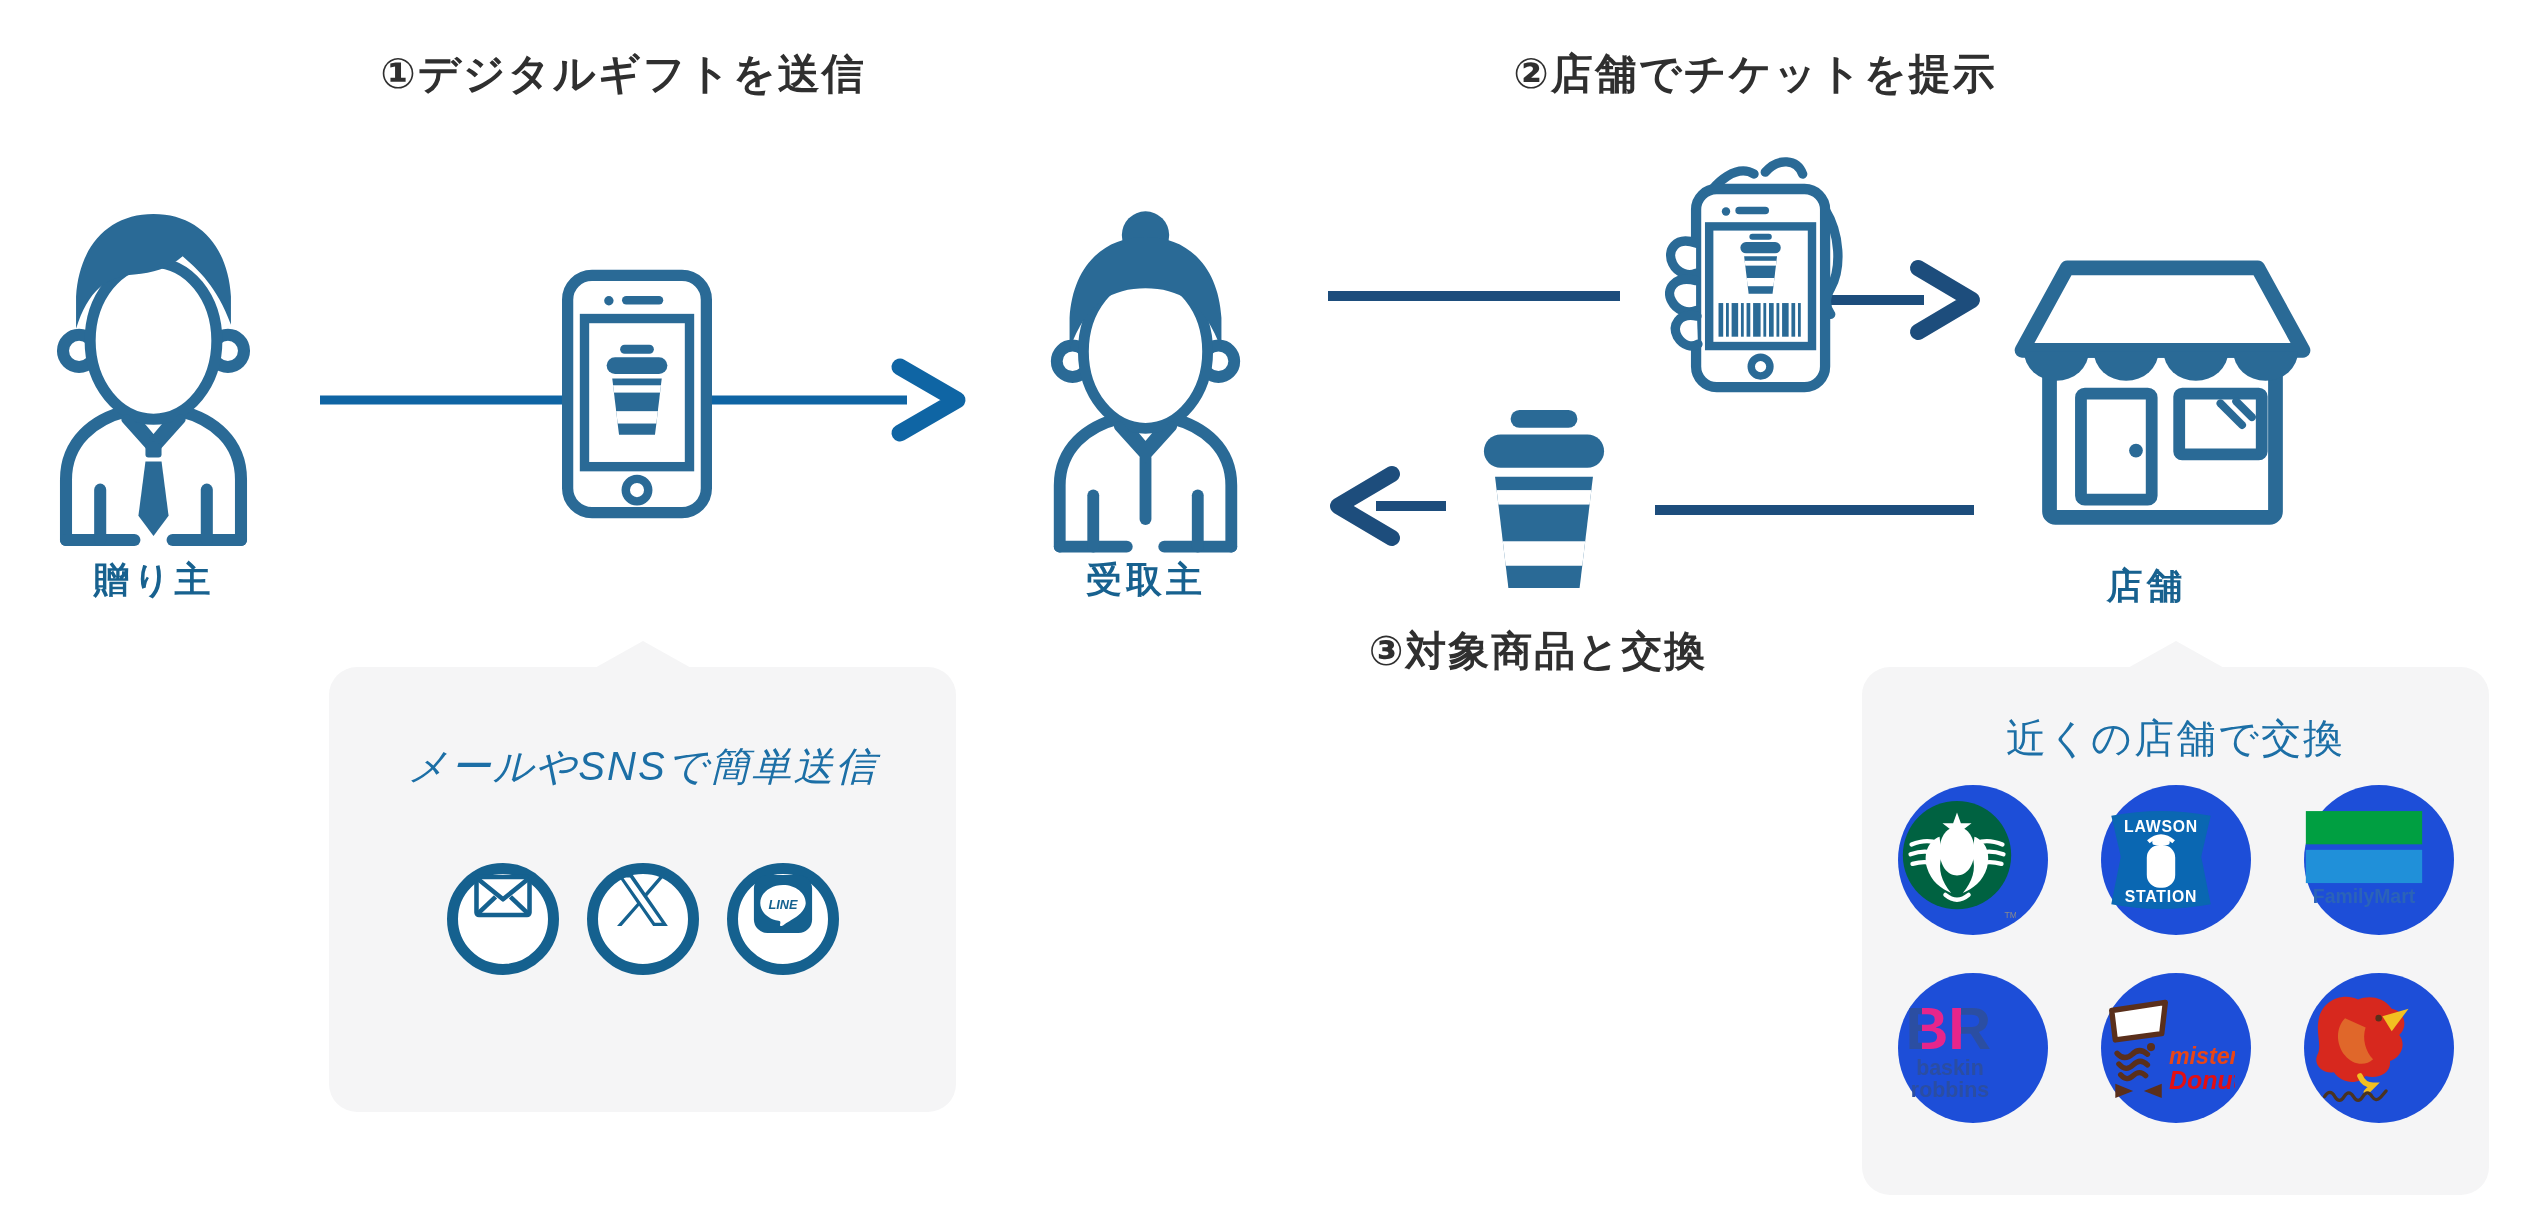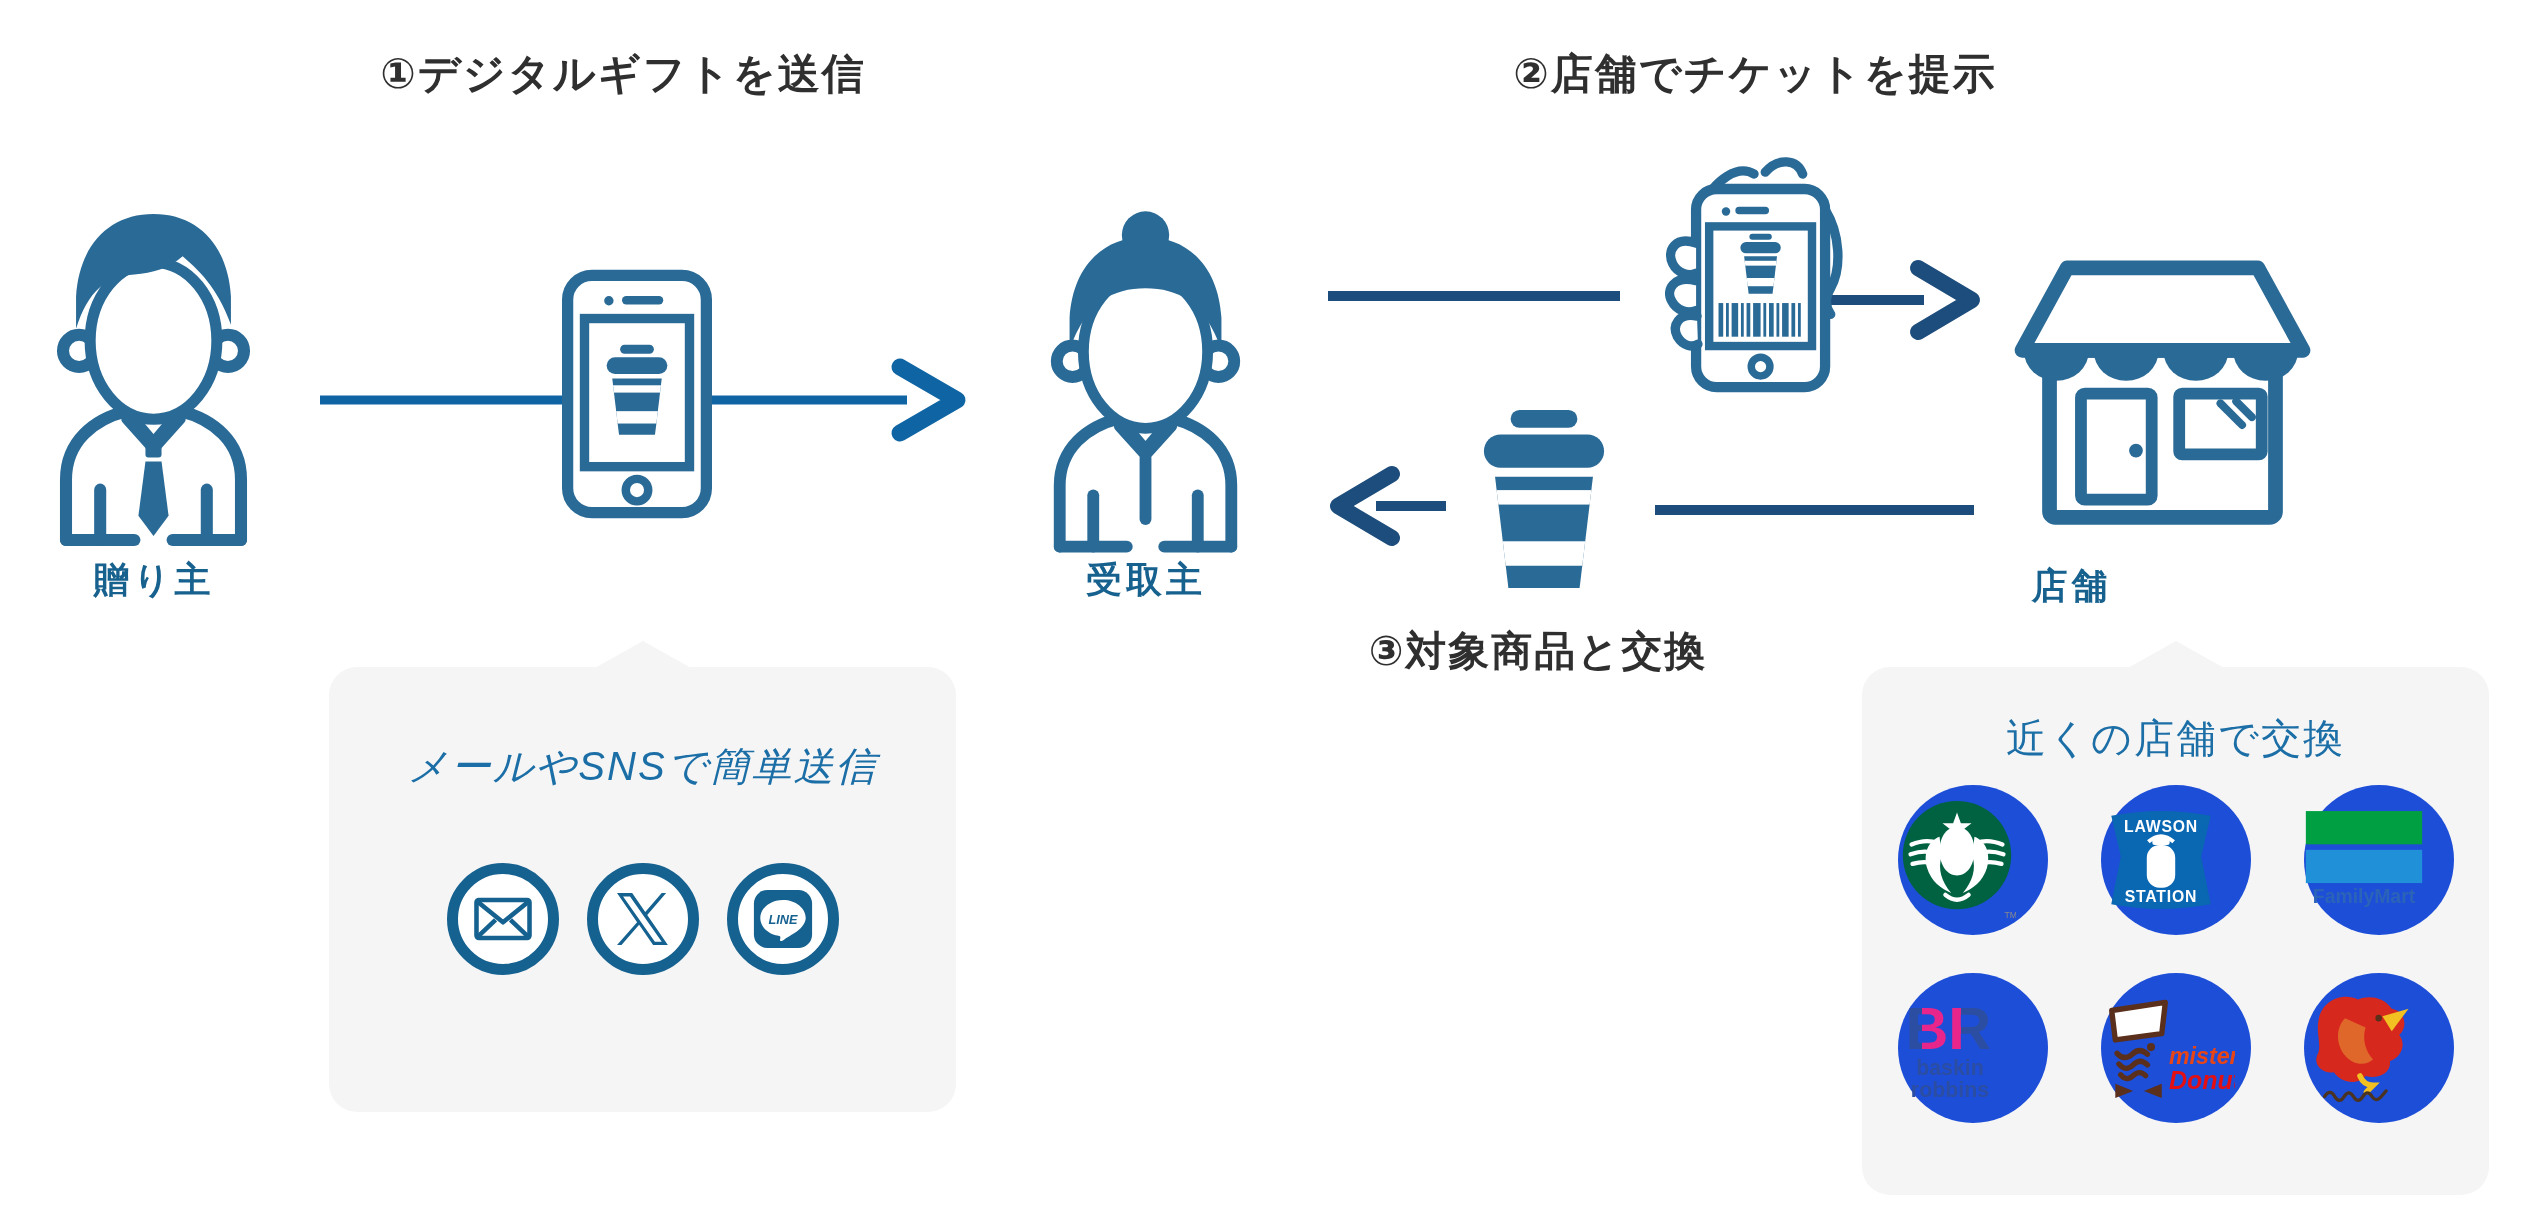--- a/index.html
+++ b/index.html
@@ -9,21 +9,21 @@
   .step-title{font-size:42px;font-weight:600;color:#2f2f2f;text-align:center;letter-spacing:2px;}
   .actor-label{font-size:36px;font-weight:700;color:#17618f;text-align:center;letter-spacing:4px;}
   .panel{position:absolute;background:#f5f5f6;border-radius:28px;}
   .panel-pointer{position:absolute;top:-26px;left:264px;width:0;height:0;
                  border-left:50px solid transparent;border-right:50px solid transparent;
                  border-bottom:28px solid #f5f5f6;}
   .panel-title{position:absolute;left:0;right:0;text-align:center;font-size:40px;font-weight:500;
                color:#1c6fa6;letter-spacing:2px;}
   .send-icons{position:absolute;top:196px;left:0;right:0;display:flex;justify-content:center;gap:28px;}
   .social-circle{width:90px;height:90px;background:#fff;border:11px solid #15618f;border-radius:50%;
-                 display:flex;align-items:center;justify-content:center;}
+                 display:flex;align-items:flex-start;justify-content:center;}
   .brand-grid{position:absolute;top:118px;left:0;right:0;display:grid;
               grid-template-columns:repeat(3,150px);gap:38px 53px;justify-content:center;}
   .brand-circle{width:150px;height:150px;background:#1d4ed8;border-radius:50%;
                 display:flex;align-items:center;justify-content:flex-start;}
   svg{display:block;}
 </style>
 </head>
 <body>
 
 <div class="canvas">
@@ -193,21 +193,21 @@
       </g>
       <rect x="72" y="140" width="72" height="108" rx="4" fill="none" stroke="#2a6a96" stroke-width="12"></rect>
       <circle cx="128" cy="198" r="7" fill="#2a6a96"></circle>
       <rect x="172" y="140" width="84" height="62" rx="3" fill="none" stroke="#2a6a96" stroke-width="12"></rect>
       <g stroke="#2a6a96" stroke-width="8" stroke-linecap="round">
         <path d="M214,150 L236,172"></path>
           <path d="M230,148 L246,164"></path>
       </g>
     </svg>
   </div>
-  <div class="abs actor-label" style="left:1919px;top:562px;width:305px;">店舗</div>
+  <div class="abs actor-label" style="left:1994px;top:562px;width:305px;">店舗</div>
 
   <div class="abs" style="left:1477px;top:410px;">
     <svg width="134" height="178" viewBox="0 0 120 160">
       <defs>
           <clipPath id="cupC">
             <path d="M16,60 h88 l-12,100 h-64 Z"></path>
           </clipPath>
         </defs>
       <g fill="#2a6a96">
         <rect x="30" y="0" width="60" height="16" rx="8"></rect>

